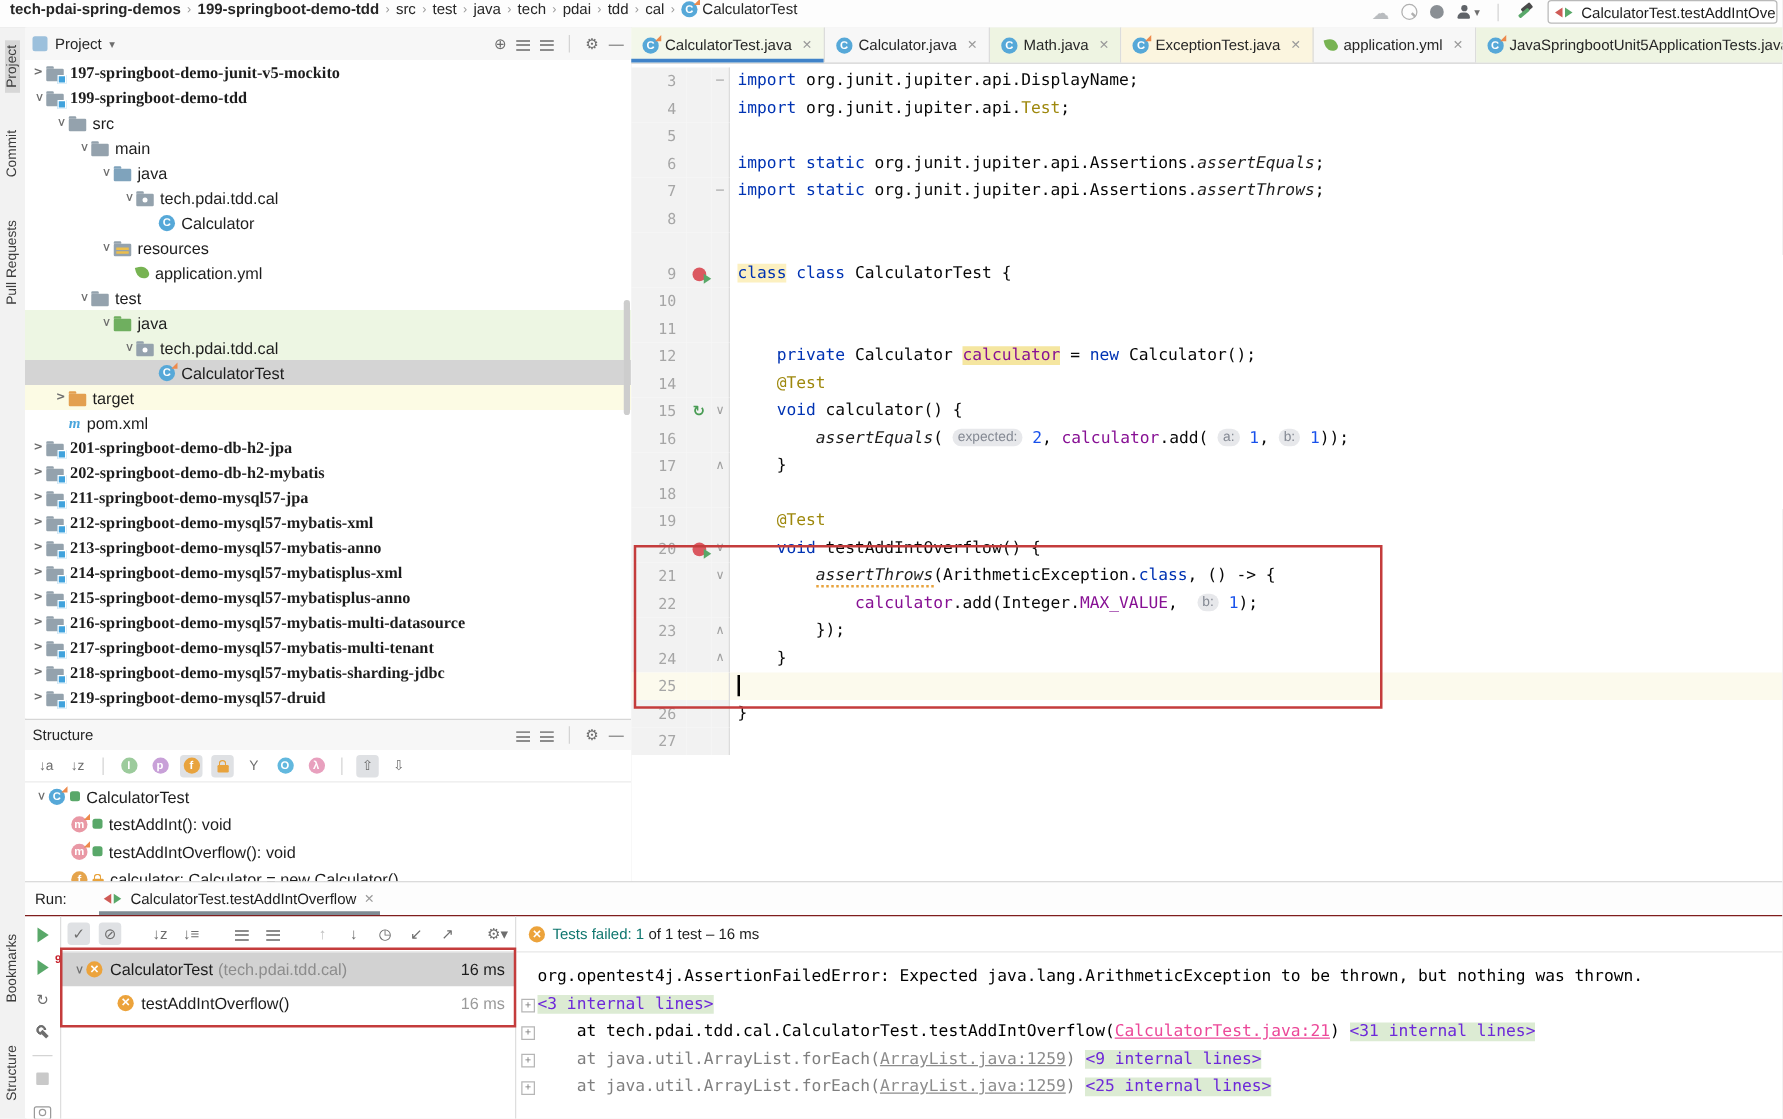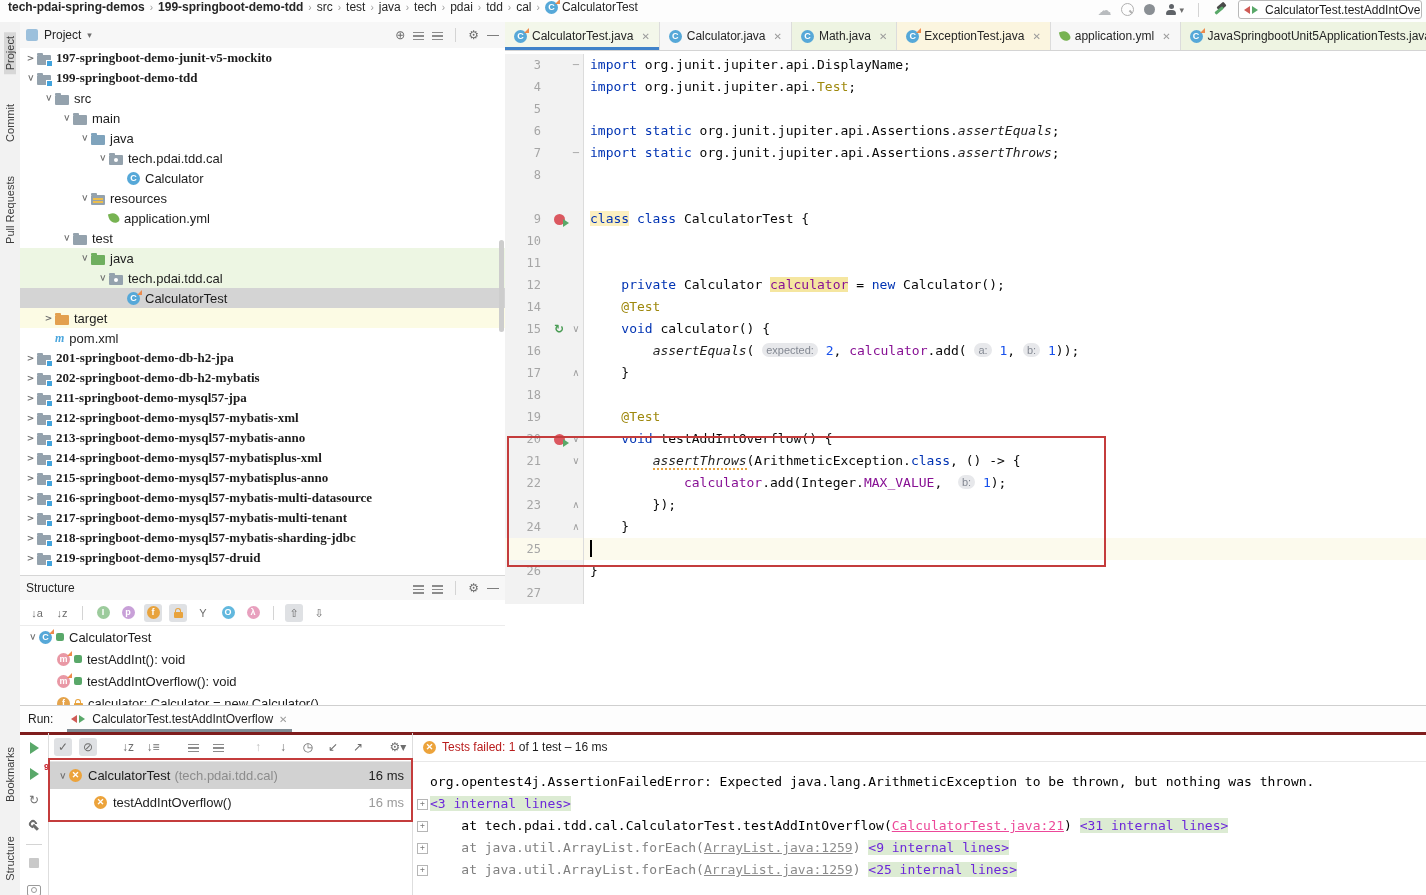--- a/index.html
+++ b/index.html
@@ -111,36 +111,36 @@
   .tk-num{color:#1750eb;}
   .tk-sf{color:#871094;}
   .chip{display:inline-block;background:#e7e8eb;color:#848993;border-radius:7px;font:11px/14px "Liberation Sans",sans-serif;padding:0 4px;vertical-align:1px;}
   .gi-fail{width:11px;height:11px;border-radius:50%;background:#DB5860;position:relative;}
   .gi-fail::after{content:'';position:absolute;right:-4px;bottom:-2px;border-top:4px solid transparent;border-bottom:4px solid transparent;border-left:6px solid #59A869;}
   .gi-pass{color:#499C54;font:bold 12px/12px "DejaVu Sans",sans-serif;}
   .caret{position:absolute;left:6px;top:2px;width:1.5px;height:17px;background:#000;}
   .annot{position:absolute;border:2px solid #C43C3C;z-index:30;pointer-events:none;}
   
   #runpanel{left:20px;top:705px;width:1406px;height:190px;background:#fff;border-top:1px solid #cfcfcf;}
-  #run-tabrow{height:26px;display:flex;align-items:center;padding-left:8px;gap:14px;border-bottom:3px solid #7f1d1d;background:#fdfdfd;}
+  #run-tabrow{height:26px;display:flex;align-items:center;padding-left:8px;gap:26px;border-bottom:1px solid #7f1d1d;background:#fdfdfd;}
   #run-tab{display:flex;align-items:center;gap:6px;height:100%;padding:0 4px;box-shadow:inset 0 -3px 0 #7F8B93;}
   #run-tab .tab-x{color:#9b9b9b;font-size:10px;}
   #run-body{position:absolute;left:0;top:27px;right:0;bottom:0;}
   #run-left{position:absolute;left:0;top:0;width:28px;bottom:0;border-right:1px solid #dedede;display:flex;flex-direction:column;align-items:center;gap:11px;padding-top:8px;}
   .divh{width:16px;height:1px;background:#d4d4d4;}
   #run-treearea{position:absolute;left:28px;top:0;width:364px;bottom:0;}
   #run-toolbar{height:28px;display:flex;align-items:center;gap:7px;padding:0 6px;border-bottom:1px solid #e3e3e3;}
   .rt-ic{display:inline-flex;align-items:center;justify-content:center;min-width:18px;height:18px;font-size:12px;color:#6e6e6e;}
   .rt-row{height:27px;display:flex;align-items:center;font-size:13px;position:relative;}
   .rt-row .time{position:absolute;right:8px;color:#1d1d1d;}
   .rt-row.dim .time{color:#9a9a9a;}
   .rt-pkg{color:#8c8c8c;margin-left:4px;}
   #run-console{position:absolute;left:392px;top:0;right:0;bottom:0;border-left:1px solid #dedede;}
   #run-status{height:28px;display:flex;align-items:center;gap:6px;padding-left:10px;border-bottom:1px solid #e8e8e8;font-size:12px;}
-  .st-failed{color:#b91c1c;margin-top:32px;}
+  .st-failed{color:#0f766e;margin-top:32px;}
   .st-rest{color:#1d1d1d;}
   #con-out{position:absolute;left:2px;top:38px;right:0;bottom:0;overflow:hidden;}
   .con-line{display:flex;height:22px;line-height:22px;}
   .fold-slot{width:15px;flex:none;display:flex;align-items:center;justify-content:center;}
   .fold-box{width:9px;height:9px;border:1px solid #b6b6b6;font:8px/8px "DejaVu Sans Mono",monospace;color:#7a7a7a;text-align:center;}
   .con-text{white-space:pre;font:13px/22px "DejaVu Sans Mono",monospace;}
   .ck-err{color:#000000;}
   .ck-gray{color:#7f7f7f;}
   .ck-linkb{color:#ec4899;text-decoration:underline;}
   .ck-linkg{color:#8c8c8c;text-decoration:underline;}

